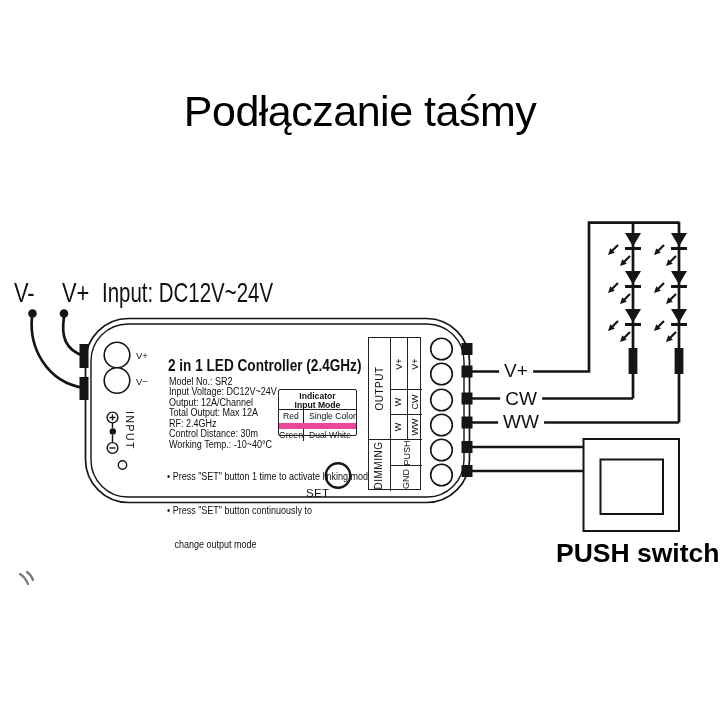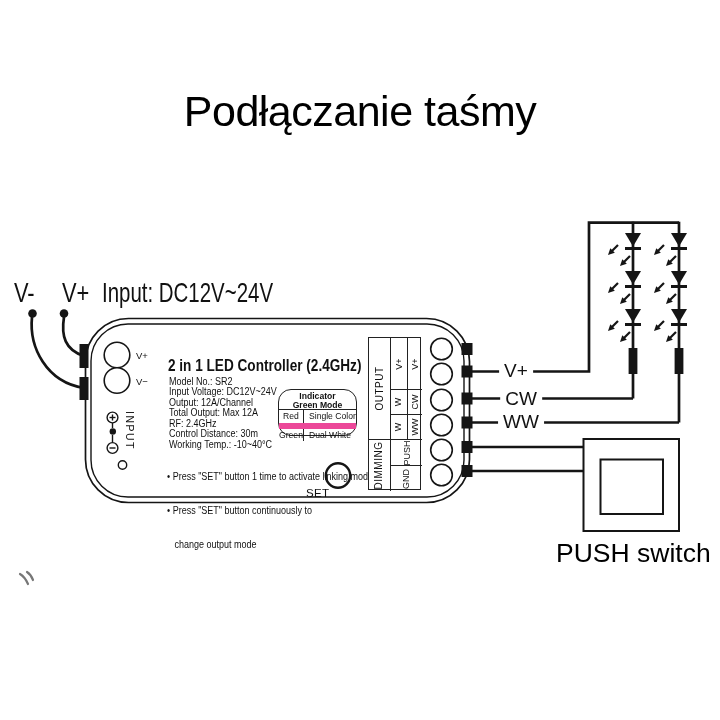--- a/index.html
+++ b/index.html
@@ -27,40 +27,40 @@
   .brandtag .t2{font-size:6.8px;margin-top:1.5px;}
   .product{left:168px;top:357px;font-size:16px;font-weight:bold;transform:scaleX(0.85);transform-origin:0 0;}
   .specs{left:169px;top:377px;font-size:10px;line-height:10.45px;transform:scaleX(0.9);transform-origin:0 0;}
   .notes{left:167px;top:448px;font-size:10px;line-height:11.4px;transform:scaleX(0.9);transform-origin:0 0;white-space:pre;}
   .setlbl{left:306px;top:487px;font-size:11.5px;letter-spacing:0.3px;}
   .screwlbl{left:136px;font-size:9.5px;}
   .inputlbl{left:136px;top:411px;font-size:10.5px;letter-spacing:1.5px;transform:rotate(90deg);transform-origin:0 0;}
 
   
   .indtable{position:absolute;left:278px;top:389px;width:79px;height:47px;z-index:2;
-            border:1.2px solid #222;border-radius:13px;box-sizing:border-box;background:#fff;}
+            border:1.2px solid #222;border-radius:2px;box-sizing:border-box;background:#fff;}
   .indhead{height:20px;border-bottom:1px solid #222;text-align:center;font-weight:bold;
            font-size:8.6px;line-height:9.3px;padding-top:1.5px;box-sizing:border-box;}
   .indrow{height:12.5px;display:flex;font-size:8.6px;line-height:12.5px;}
   .indrow.r1{border-bottom:6px solid #ec4899;}
   .indc1{width:25px;border-right:1px solid #222;text-align:center;box-sizing:border-box;}
   .indc2{flex:1;padding-left:5px;}
 
   
   .term{position:absolute;left:368px;top:337px;width:53px;height:153px;z-index:2;
         border:1.3px solid #222;box-sizing:border-box;background:#fff;}
   .tcell{position:absolute;display:flex;align-items:center;justify-content:center;box-sizing:border-box;}
   .tcell span{transform:rotate(-90deg);white-space:nowrap;font-size:9px;}
   .tcell.grp span{font-size:10px;letter-spacing:0.5px;}
   .bl{border-left:1px solid #222;} .bt{border-top:1px solid #222;} .br{border-right:1px solid #222;}
 
   
   .wlabel{font-size:19px;background:#fff;padding:0 5px;transform:translate(-50%,-50%);z-index:2;}
 
-  .pushlbl{left:556px;top:538px;font-size:26.5px;color:#000;}
+  .pushlbl{left:556px;top:538px;font-size:26.5px;color:#000;font-weight:bold;}
 </style>
 </head>
 <body>
 
 <div id="canvas">
 
   <svg id="art" width="720" height="720" viewBox="0 0 720 720">
     <defs>
       <g id="arrowSW">
         <line x1="3.2" y1="-3.2" x2="10" y2="-10" stroke="#151515" stroke-width="2.2"></line>
@@ -186,21 +186,21 @@
   </div>
 
   <span class="txt setlbl">SET</span>
   <span class="txt screwlbl" style="top:350px;">V+</span>
   <span class="txt screwlbl" style="top:375.5px;">V−</span>
   <span class="txt inputlbl">INPUT</span>
 
   <div class="indtable">
     <div class="indhead">
       <div>Indicator</div>
-      <div>Green Mode</div>
+      <div>Input Mode</div>
     </div>
     <div class="indrow r1">
       <div class="indc1">Red</div>
       <div class="indc2">Single Color</div>
     </div>
     <div class="indrow">
       <div class="indc1">Green</div>
       <div class="indc2">Dual White</div>
     </div>
   </div>

